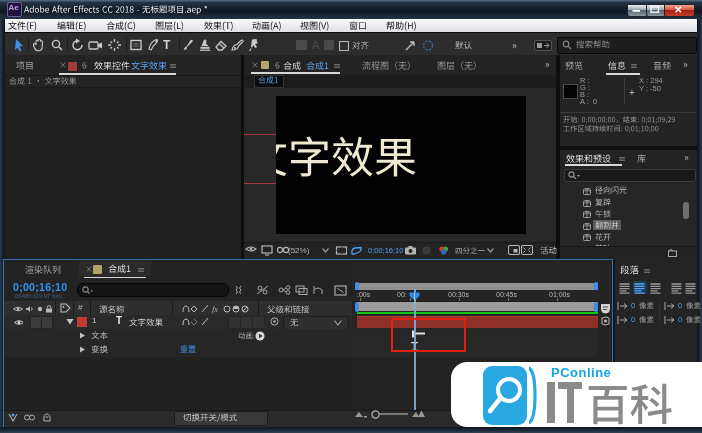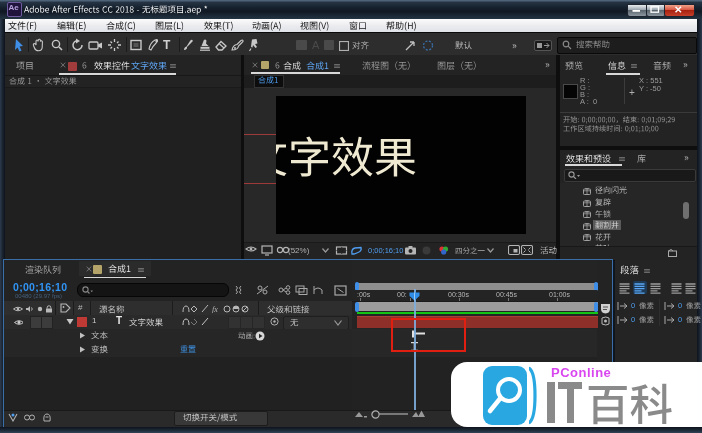--- a/index.html
+++ b/index.html
@@ -290,21 +290,21 @@
       <path d="M1.0 -0.7L2.5 -2.5L2.5 -3.2L1.0 -4.9L0.6 -4.6L1.9 -2.8L0.6 -1.1ZM2.8 -0.7L4.3 -2.5L4.3 -3.2L2.8 -4.9L2.4 -4.6L3.7 -2.8L2.4 -1.1Z" fill="#b5b5b5"></path>
     </svg>
 <div style="position:absolute;left:606px;top:73px;width:34px;height:1.5px;background:#d8d8d8"></div>
 <div style="position:absolute;left:563px;top:84px;width:13px;height:13px;background:#050505;border:1px solid #4a4a4a"></div>
 <span style="position:absolute;left:580px;top:77px;font:400 7.5px 'Liberation Sans', sans-serif;color:#9a9a9a;white-space:pre;line-height:1">R :</span>
 <span style="position:absolute;left:580px;top:84px;font:400 7.5px 'Liberation Sans', sans-serif;color:#9a9a9a;white-space:pre;line-height:1">G :</span>
 <span style="position:absolute;left:580px;top:91px;font:400 7.5px 'Liberation Sans', sans-serif;color:#9a9a9a;white-space:pre;line-height:1">B :</span>
 <span style="position:absolute;left:580px;top:98px;font:400 7.5px 'Liberation Sans', sans-serif;color:#9a9a9a;white-space:pre;line-height:1">A :  0</span>
 <div style="position:absolute;left:624px;top:78px;width:1px;height:26px;background:#3c3c3c"></div>
 <span style="position:absolute;left:629px;top:88px;font:400 10px 'Liberation Sans', sans-serif;color:#b0b0b0;white-space:pre;line-height:1">+</span>
-<span style="position:absolute;left:639px;top:77px;font:400 7.5px 'Liberation Sans', sans-serif;color:#9a9a9a;white-space:pre;line-height:1">X : 551</span>
+<span style="position:absolute;left:639px;top:77px;font:400 7.5px 'Liberation Sans', sans-serif;color:#9a9a9a;white-space:pre;line-height:1">X : 294</span>
 <span style="position:absolute;left:639px;top:84.5px;font:400 7.5px 'Liberation Sans', sans-serif;color:#9a9a9a;white-space:pre;line-height:1">Y : -50</span>
 <div style="position:absolute;left:560px;top:112px;width:137px;height:1px;background:#3a3a3a"></div>
 <svg width="114" height="11" viewBox="0 -7.2 114 11" style="position:absolute;left:563px;top:115.1px;overflow:visible">
       <path d="M4.7 -5.1L4.7 -3.0L2.7 -3.0L2.7 -3.3L2.7 -5.1ZM0.4 -3.0L0.4 -2.5L2.1 -2.5C2.0 -1.5 1.6 -0.5 0.4 0.2C0.5 0.3 0.7 0.5 0.8 0.6C2.2 -0.2 2.5 -1.4 2.6 -2.5L4.7 -2.5L4.7 0.6L5.2 0.6L5.2 -2.5L6.8 -2.5L6.8 -3.0L5.2 -3.0L5.2 -5.1L6.6 -5.1L6.6 -5.6L0.6 -5.6L0.6 -5.1L2.1 -5.1L2.1 -3.3L2.1 -3.0ZM10.5 -2.4L10.5 0.6L11.0 0.6L11.0 0.3L13.2 0.3L13.2 0.6L13.7 0.6L13.7 -2.4ZM11.0 -0.2L11.0 -1.9L13.2 -1.9L13.2 -0.2ZM10.3 -2.9C10.5 -3.0 10.8 -3.0 13.5 -3.3C13.6 -3.1 13.7 -2.9 13.7 -2.7L14.2 -3.0C14.0 -3.5 13.4 -4.4 13.0 -5.0L12.5 -4.8C12.8 -4.5 13.0 -4.1 13.2 -3.7L10.9 -3.6C11.4 -4.2 11.9 -5.1 12.3 -5.9L11.7 -6.1C11.4 -5.1 10.8 -4.2 10.6 -3.9C10.4 -3.7 10.2 -3.5 10.1 -3.5C10.2 -3.3 10.3 -3.0 10.3 -2.9ZM8.7 -4.1L9.5 -4.1C9.4 -3.1 9.2 -2.4 9.0 -1.7C8.7 -1.9 8.5 -2.1 8.2 -2.3C8.4 -2.8 8.5 -3.4 8.7 -4.1ZM7.7 -2.1C8.0 -1.9 8.4 -1.6 8.8 -1.3C8.4 -0.6 8.0 -0.1 7.5 0.1C7.6 0.2 7.7 0.4 7.8 0.6C8.4 0.2 8.8 -0.2 9.2 -0.9C9.4 -0.6 9.7 -0.4 9.8 -0.2L10.2 -0.6C10.0 -0.8 9.7 -1.1 9.4 -1.4C9.7 -2.2 9.9 -3.2 10.0 -4.5L9.7 -4.6L9.6 -4.6L8.8 -4.6C8.8 -5.1 8.9 -5.5 9.0 -6.0L8.5 -6.0C8.4 -5.6 8.4 -5.1 8.3 -4.6L7.5 -4.6L7.5 -4.1L8.2 -4.1C8.0 -3.3 7.8 -2.6 7.7 -2.1ZM15.4 -2.8C15.7 -2.8 15.9 -3.0 15.9 -3.3C15.9 -3.6 15.7 -3.8 15.4 -3.8C15.1 -3.8 14.9 -3.6 14.9 -3.3C14.9 -3.0 15.1 -2.8 15.4 -2.8ZM15.4 0.1C15.7 0.1 15.9 -0.1 15.9 -0.4C15.9 -0.7 15.7 -0.9 15.4 -0.9C15.1 -0.9 14.9 -0.7 14.9 -0.4C14.9 -0.1 15.1 0.1 15.4 0.1ZM20.6 0.1C21.6 0.1 22.2 -0.8 22.2 -2.7C22.2 -4.5 21.6 -5.4 20.6 -5.4C19.6 -5.4 18.9 -4.5 18.9 -2.7C18.9 -0.8 19.6 0.1 20.6 0.1ZM20.6 -0.4C20.0 -0.4 19.6 -1.1 19.6 -2.7C19.6 -4.2 20.0 -4.9 20.6 -4.9C21.2 -4.9 21.6 -4.2 21.6 -2.7C21.6 -1.1 21.2 -0.4 20.6 -0.4ZM23.6 -2.8C23.8 -2.8 24.0 -3.0 24.0 -3.3C24.0 -3.6 23.8 -3.8 23.6 -3.8C23.3 -3.8 23.1 -3.6 23.1 -3.3C23.1 -3.0 23.3 -2.8 23.6 -2.8ZM23.1 1.4C23.7 1.1 24.1 0.6 24.1 -0.1C24.1 -0.6 23.9 -0.9 23.6 -0.9C23.3 -0.9 23.1 -0.7 23.1 -0.4C23.1 -0.2 23.3 0.0 23.6 0.0L23.7 0.0C23.7 0.4 23.4 0.8 22.9 1.0ZM26.6 0.1C27.6 0.1 28.2 -0.8 28.2 -2.7C28.2 -4.5 27.6 -5.4 26.6 -5.4C25.6 -5.4 24.9 -4.5 24.9 -2.7C24.9 -0.8 25.6 0.1 26.6 0.1ZM26.6 -0.4C26.0 -0.4 25.6 -1.1 25.6 -2.7C25.6 -4.2 26.0 -4.9 26.6 -4.9C27.2 -4.9 27.6 -4.2 27.6 -2.7C27.6 -1.1 27.2 -0.4 26.6 -0.4ZM30.6 0.1C31.6 0.1 32.2 -0.8 32.2 -2.7C32.2 -4.5 31.6 -5.4 30.6 -5.4C29.5 -5.4 28.9 -4.5 28.9 -2.7C28.9 -0.8 29.5 0.1 30.6 0.1ZM30.6 -0.4C30.0 -0.4 29.5 -1.1 29.5 -2.7C29.5 -4.2 30.0 -4.9 30.6 -4.9C31.2 -4.9 31.6 -4.2 31.6 -2.7C31.6 -1.1 31.2 -0.4 30.6 -0.4ZM33.6 -2.8C33.8 -2.8 34.0 -3.0 34.0 -3.3C34.0 -3.6 33.8 -3.8 33.6 -3.8C33.3 -3.8 33.1 -3.6 33.1 -3.3C33.1 -3.0 33.3 -2.8 33.6 -2.8ZM33.1 1.4C33.7 1.1 34.1 0.6 34.1 -0.1C34.1 -0.6 33.9 -0.9 33.6 -0.9C33.3 -0.9 33.1 -0.7 33.1 -0.4C33.1 -0.2 33.3 0.0 33.6 0.0L33.7 0.0C33.6 0.4 33.4 0.8 32.9 1.0ZM36.6 0.1C37.6 0.1 38.2 -0.8 38.2 -2.7C38.2 -4.5 37.6 -5.4 36.6 -5.4C35.5 -5.4 34.9 -4.5 34.9 -2.7C34.9 -0.8 35.5 0.1 36.6 0.1ZM36.6 -0.4C36.0 -0.4 35.5 -1.1 35.5 -2.7C35.5 -4.2 36.0 -4.9 36.6 -4.9C37.2 -4.9 37.6 -4.2 37.6 -2.7C37.6 -1.1 37.2 -0.4 36.6 -0.4ZM40.6 0.1C41.6 0.1 42.2 -0.8 42.2 -2.7C42.2 -4.5 41.6 -5.4 40.6 -5.4C39.5 -5.4 38.9 -4.5 38.9 -2.7C38.9 -0.8 39.5 0.1 40.6 0.1ZM40.6 -0.4C40.0 -0.4 39.5 -1.1 39.5 -2.7C39.5 -4.2 40.0 -4.9 40.6 -4.9C41.1 -4.9 41.6 -4.2 41.6 -2.7C41.6 -1.1 41.1 -0.4 40.6 -0.4ZM43.5 -2.8C43.8 -2.8 44.0 -3.0 44.0 -3.3C44.0 -3.6 43.8 -3.8 43.5 -3.8C43.3 -3.8 43.1 -3.6 43.1 -3.3C43.1 -3.0 43.3 -2.8 43.5 -2.8ZM43.1 1.4C43.7 1.1 44.1 0.6 44.1 -0.1C44.1 -0.6 43.9 -0.9 43.6 -0.9C43.3 -0.9 43.1 -0.7 43.1 -0.4C43.1 -0.2 43.3 0.0 43.6 0.0L43.6 0.0C43.6 0.4 43.4 0.8 42.9 1.0ZM46.5 0.1C47.5 0.1 48.2 -0.8 48.2 -2.7C48.2 -4.5 47.5 -5.4 46.5 -5.4C45.5 -5.4 44.9 -4.5 44.9 -2.7C44.9 -0.8 45.5 0.1 46.5 0.1ZM46.5 -0.4C46.0 -0.4 45.5 -1.1 45.5 -2.7C45.5 -4.2 46.0 -4.9 46.5 -4.9C47.1 -4.9 47.6 -4.2 47.6 -2.7C47.6 -1.1 47.1 -0.4 46.5 -0.4ZM50.5 0.1C51.5 0.1 52.2 -0.8 52.2 -2.7C52.2 -4.5 51.5 -5.4 50.5 -5.4C49.5 -5.4 48.9 -4.5 48.9 -2.7C48.9 -0.8 49.5 0.1 50.5 0.1ZM50.5 -0.4C49.9 -0.4 49.5 -1.1 49.5 -2.7C49.5 -4.2 49.9 -4.9 50.5 -4.9C51.1 -4.9 51.6 -4.2 51.6 -2.7C51.6 -1.1 51.1 -0.4 50.5 -0.4ZM53.7 0.8C54.4 0.5 54.9 -0.1 54.9 -0.9C54.9 -1.4 54.7 -1.7 54.3 -1.7C54.0 -1.7 53.8 -1.5 53.8 -1.2C53.8 -0.8 54.0 -0.7 54.3 -0.7L54.4 -0.7C54.4 -0.2 54.1 0.2 53.5 0.4ZM60.0 -0.4L60.1 0.2C60.8 0.0 61.8 -0.2 62.7 -0.4L62.6 -0.9C61.7 -0.7 60.7 -0.5 60.0 -0.4ZM60.1 -3.1C60.2 -3.1 60.4 -3.2 61.3 -3.3C61.0 -2.8 60.7 -2.5 60.6 -2.3C60.3 -2.1 60.2 -1.9 60.0 -1.9C60.1 -1.7 60.2 -1.4 60.2 -1.3C60.4 -1.4 60.6 -1.5 62.6 -1.8C62.6 -2.0 62.6 -2.2 62.6 -2.3L61.0 -2.1C61.6 -2.7 62.2 -3.4 62.6 -4.2L62.1 -4.5C62.0 -4.3 61.8 -4.0 61.7 -3.8L60.7 -3.7C61.1 -4.3 61.6 -5.0 61.9 -5.8L61.3 -6.0C61.0 -5.2 60.5 -4.3 60.4 -4.0C60.2 -3.8 60.1 -3.6 60.0 -3.6C60.0 -3.5 60.1 -3.2 60.1 -3.1ZM64.3 -6.1L64.3 -5.1L62.7 -5.1L62.7 -4.6L64.3 -4.6L64.3 -3.4L62.9 -3.4L62.9 -2.9L66.4 -2.9L66.4 -3.4L64.9 -3.4L64.9 -4.6L66.5 -4.6L66.5 -5.1L64.9 -5.1L64.9 -6.1ZM63.0 -2.2L63.0 0.6L63.6 0.6L63.6 0.3L65.7 0.3L65.7 0.5L66.2 0.5L66.2 -2.2ZM63.6 -0.2L63.6 -1.7L65.7 -1.7L65.7 -0.2ZM68.0 -4.0L68.0 -1.9L70.0 -1.9C69.3 -1.2 68.2 -0.5 67.2 -0.1C67.3 -0.0 67.5 0.2 67.6 0.3C68.5 -0.0 69.5 -0.7 70.3 -1.5L70.3 0.6L70.8 0.6L70.8 -1.5C71.5 -0.7 72.5 -0.0 73.5 0.3C73.6 0.2 73.8 -0.0 73.9 -0.1C72.9 -0.5 71.8 -1.2 71.1 -1.9L73.1 -1.9L73.1 -4.0L70.8 -4.0L70.8 -4.8L73.6 -4.8L73.6 -5.3L70.8 -5.3L70.8 -6.0L70.3 -6.0L70.3 -5.3L67.5 -5.3L67.5 -4.8L70.3 -4.8L70.3 -4.0ZM68.5 -3.5L70.3 -3.5L70.3 -2.4L68.5 -2.4ZM70.8 -3.5L72.6 -3.5L72.6 -2.4L70.8 -2.4ZM75.1 -2.8C75.4 -2.8 75.6 -3.0 75.6 -3.3C75.6 -3.6 75.4 -3.8 75.1 -3.8C74.9 -3.8 74.7 -3.6 74.7 -3.3C74.7 -3.0 74.9 -2.8 75.1 -2.8ZM75.1 0.1C75.4 0.1 75.6 -0.1 75.6 -0.4C75.6 -0.7 75.4 -0.9 75.1 -0.9C74.9 -0.9 74.7 -0.7 74.7 -0.4C74.7 -0.1 74.9 0.1 75.1 0.1ZM80.3 0.1C81.3 0.1 81.9 -0.8 81.9 -2.7C81.9 -4.5 81.3 -5.4 80.3 -5.4C79.3 -5.4 78.7 -4.5 78.7 -2.7C78.7 -0.8 79.3 0.1 80.3 0.1ZM80.3 -0.4C79.7 -0.4 79.3 -1.1 79.3 -2.7C79.3 -4.2 79.7 -4.9 80.3 -4.9C80.9 -4.9 81.3 -4.2 81.3 -2.7C81.3 -1.1 80.9 -0.4 80.3 -0.4ZM83.3 -2.8C83.6 -2.8 83.8 -3.0 83.8 -3.3C83.8 -3.6 83.6 -3.8 83.3 -3.8C83.0 -3.8 82.8 -3.6 82.8 -3.3C82.8 -3.0 83.0 -2.8 83.3 -2.8ZM82.8 1.4C83.5 1.1 83.9 0.6 83.9 -0.1C83.9 -0.6 83.7 -0.9 83.3 -0.9C83.1 -0.9 82.8 -0.7 82.8 -0.4C82.8 -0.2 83.1 0.0 83.3 0.0L83.4 0.0C83.4 0.4 83.1 0.8 82.7 1.0ZM86.3 0.1C87.3 0.1 87.9 -0.8 87.9 -2.7C87.9 -4.5 87.3 -5.4 86.3 -5.4C85.3 -5.4 84.7 -4.5 84.7 -2.7C84.7 -0.8 85.3 0.1 86.3 0.1ZM86.3 -0.4C85.7 -0.4 85.3 -1.1 85.3 -2.7C85.3 -4.2 85.7 -4.9 86.3 -4.9C86.9 -4.9 87.3 -4.2 87.3 -2.7C87.3 -1.1 86.9 -0.4 86.3 -0.4ZM88.9 0.0L91.8 0.0L91.8 -0.5L90.8 -0.5L90.8 -5.3L90.3 -5.3C90.0 -5.1 89.6 -5.0 89.2 -4.9L89.2 -4.5L90.1 -4.5L90.1 -0.5L88.9 -0.5ZM93.3 -2.8C93.5 -2.8 93.8 -3.0 93.8 -3.3C93.8 -3.6 93.5 -3.8 93.3 -3.8C93.0 -3.8 92.8 -3.6 92.8 -3.3C92.8 -3.0 93.0 -2.8 93.3 -2.8ZM92.8 1.4C93.5 1.1 93.9 0.6 93.9 -0.1C93.9 -0.6 93.7 -0.9 93.3 -0.9C93.1 -0.9 92.8 -0.7 92.8 -0.4C92.8 -0.2 93.1 0.0 93.3 0.0L93.4 0.0C93.4 0.4 93.1 0.8 92.7 1.0ZM96.3 0.1C97.3 0.1 97.9 -0.8 97.9 -2.7C97.9 -4.5 97.3 -5.4 96.3 -5.4C95.3 -5.4 94.7 -4.5 94.7 -2.7C94.7 -0.8 95.3 0.1 96.3 0.1ZM96.3 -0.4C95.7 -0.4 95.3 -1.1 95.3 -2.7C95.3 -4.2 95.7 -4.9 96.3 -4.9C96.9 -4.9 97.3 -4.2 97.3 -2.7C97.3 -1.1 96.9 -0.4 96.3 -0.4ZM100.0 0.1C101.0 0.1 101.9 -0.7 101.9 -2.9C101.9 -4.5 101.1 -5.4 100.1 -5.4C99.3 -5.4 98.6 -4.7 98.6 -3.7C98.6 -2.6 99.2 -2.0 100.1 -2.0C100.5 -2.0 101.0 -2.3 101.3 -2.6C101.2 -1.0 100.6 -0.5 100.0 -0.5C99.6 -0.5 99.3 -0.6 99.1 -0.9L98.7 -0.4C99.0 -0.1 99.4 0.1 100.0 0.1ZM101.3 -3.2C100.9 -2.7 100.5 -2.5 100.2 -2.5C99.5 -2.5 99.2 -3.0 99.2 -3.7C99.2 -4.4 99.6 -4.9 100.1 -4.9C100.8 -4.9 101.2 -4.3 101.3 -3.2ZM103.3 -2.8C103.5 -2.8 103.8 -3.0 103.8 -3.3C103.8 -3.6 103.5 -3.8 103.3 -3.8C103.0 -3.8 102.8 -3.6 102.8 -3.3C102.8 -3.0 103.0 -2.8 103.3 -2.8ZM102.8 1.4C103.5 1.1 103.9 0.6 103.9 -0.1C103.9 -0.6 103.7 -0.9 103.3 -0.9C103.1 -0.9 102.8 -0.7 102.8 -0.4C102.8 -0.2 103.0 0.0 103.3 0.0L103.4 0.0C103.4 0.4 103.1 0.8 102.7 1.0ZM104.6 0.0L107.9 0.0L107.9 -0.6L106.5 -0.6C106.2 -0.6 105.9 -0.5 105.6 -0.5C106.8 -1.7 107.7 -2.8 107.7 -3.8C107.7 -4.8 107.1 -5.4 106.1 -5.4C105.5 -5.4 105.0 -5.1 104.6 -4.6L105.0 -4.2C105.2 -4.6 105.6 -4.8 106.0 -4.8C106.7 -4.8 107.0 -4.4 107.0 -3.8C107.0 -2.9 106.3 -1.8 104.6 -0.4ZM110.0 0.1C111.0 0.1 111.9 -0.7 111.9 -2.9C111.9 -4.5 111.1 -5.4 110.1 -5.4C109.3 -5.4 108.6 -4.7 108.6 -3.7C108.6 -2.6 109.2 -2.0 110.1 -2.0C110.5 -2.0 110.9 -2.3 111.3 -2.6C111.2 -1.0 110.6 -0.5 110.0 -0.5C109.6 -0.5 109.3 -0.6 109.1 -0.9L108.7 -0.4C109.0 -0.1 109.4 0.1 110.0 0.1ZM111.3 -3.2C110.9 -2.7 110.5 -2.5 110.2 -2.5C109.5 -2.5 109.2 -3.0 109.2 -3.7C109.2 -4.4 109.6 -4.9 110.1 -4.9C110.8 -4.9 111.2 -4.3 111.3 -3.2Z" fill="#9a9a9a"></path>
     </svg>
 <svg width="97" height="11" viewBox="0 -7.2 97 11" style="position:absolute;left:563px;top:123.6px;overflow:visible">
       <path d="M0.4 -0.5L0.4 0.0L6.8 0.0L6.8 -0.5L3.9 -0.5L3.9 -4.7L6.5 -4.7L6.5 -5.2L0.7 -5.2L0.7 -4.7L3.3 -4.7L3.3 -0.5ZM11.0 -6.0C10.6 -4.9 10.0 -3.9 9.4 -3.2C9.5 -3.1 9.7 -2.9 9.8 -2.8C10.2 -3.2 10.5 -3.7 10.8 -4.3L11.3 -4.3L11.3 0.6L11.9 0.6L11.9 -1.2L14.1 -1.2L14.1 -1.7L11.9 -1.7L11.9 -2.8L14.0 -2.8L14.0 -3.3L11.9 -3.3L11.9 -4.3L14.1 -4.3L14.1 -4.8L11.1 -4.8C11.3 -5.2 11.4 -5.5 11.5 -5.8ZM9.3 -6.0C8.8 -4.9 8.2 -3.8 7.5 -3.1C7.6 -3.0 7.7 -2.7 7.8 -2.6C8.0 -2.9 8.3 -3.1 8.5 -3.5L8.5 0.6L9.0 0.6L9.0 -4.3C9.3 -4.8 9.6 -5.3 9.8 -5.9ZM21.1 -5.7L15.1 -5.7L15.1 0.4L21.3 0.4L21.3 -0.2L15.6 -0.2L15.6 -5.1L21.1 -5.1ZM16.3 -4.2C16.8 -3.8 17.5 -3.2 18.0 -2.7C17.4 -2.0 16.7 -1.5 16.0 -1.1C16.2 -1.0 16.4 -0.8 16.5 -0.7C17.1 -1.1 17.8 -1.7 18.4 -2.3C19.0 -1.7 19.6 -1.1 20.0 -0.7L20.4 -1.1C20.0 -1.5 19.4 -2.1 18.8 -2.7C19.3 -3.3 19.8 -3.9 20.2 -4.6L19.7 -4.8C19.3 -4.2 18.9 -3.6 18.4 -3.0C17.8 -3.6 17.2 -4.1 16.7 -4.5ZM23.7 -0.7L23.9 -0.2C24.5 -0.4 25.5 -0.7 26.3 -0.9L26.3 -1.4C25.3 -1.1 24.4 -0.9 23.7 -0.7ZM24.6 -3.4L25.5 -3.4L25.5 -2.2L24.6 -2.2ZM24.2 -3.8L24.2 -1.7L26.0 -1.7L26.0 -3.8ZM21.9 -0.9L22.1 -0.4C22.6 -0.7 23.3 -1.0 24.0 -1.4L23.8 -1.9L23.2 -1.5L23.2 -3.8L23.8 -3.8L23.8 -4.3L23.2 -4.3L23.2 -6.0L22.7 -6.0L22.7 -4.3L21.9 -4.3L21.9 -3.8L22.7 -3.8L22.7 -1.3C22.4 -1.2 22.1 -1.0 21.9 -0.9ZM27.8 -3.8C27.6 -3.1 27.4 -2.5 27.1 -1.9C27.0 -2.7 26.9 -3.5 26.9 -4.5L28.4 -4.5L28.4 -5.0L28.0 -5.0L28.4 -5.3C28.2 -5.5 27.8 -5.8 27.5 -6.0L27.2 -5.8C27.5 -5.5 27.8 -5.2 28.0 -5.0L26.9 -5.0L26.9 -6.0L26.4 -6.0L26.4 -5.0L24.0 -5.0L24.0 -4.5L26.4 -4.5C26.4 -3.3 26.5 -2.1 26.7 -1.3C26.3 -0.7 25.8 -0.2 25.2 0.2C25.3 0.2 25.6 0.4 25.6 0.5C26.1 0.2 26.5 -0.2 26.9 -0.7C27.1 0.1 27.4 0.6 27.8 0.6C28.3 0.6 28.4 0.3 28.5 -0.7C28.4 -0.7 28.2 -0.9 28.1 -1.0C28.1 -0.2 28.0 0.1 27.9 0.1C27.6 0.1 27.4 -0.4 27.2 -1.2C27.7 -1.9 28.0 -2.8 28.3 -3.7ZM32.0 -1.5C32.3 -1.1 32.7 -0.5 32.8 -0.2L33.3 -0.5C33.1 -0.8 32.8 -1.3 32.4 -1.7ZM33.3 -6.0L33.3 -5.1L31.8 -5.1L31.8 -4.6L33.3 -4.6L33.3 -3.7L31.4 -3.7L31.4 -3.2L34.3 -3.2L34.3 -2.4L31.5 -2.4L31.5 -1.9L34.3 -1.9L34.3 -0.1C34.3 0.0 34.2 0.1 34.1 0.1C34.0 0.1 33.6 0.1 33.2 0.0C33.3 0.2 33.4 0.4 33.4 0.6C33.9 0.6 34.3 0.6 34.5 0.5C34.7 0.4 34.8 0.2 34.8 -0.1L34.8 -1.9L35.7 -1.9L35.7 -2.4L34.8 -2.4L34.8 -3.2L35.7 -3.2L35.7 -3.7L33.8 -3.7L33.8 -4.6L35.4 -4.6L35.4 -5.1L33.8 -5.1L33.8 -6.0ZM30.0 -6.0L30.0 -4.6L29.1 -4.6L29.1 -4.1L30.0 -4.1L30.0 -2.5C29.6 -2.4 29.3 -2.3 29.0 -2.2L29.1 -1.7L30.0 -2.0L30.0 -0.1C30.0 0.0 30.0 0.1 29.9 0.1C29.8 0.1 29.5 0.1 29.2 0.1C29.3 0.2 29.4 0.4 29.4 0.6C29.8 0.6 30.1 0.5 30.3 0.5C30.5 0.4 30.5 0.2 30.5 -0.1L30.5 -2.1L31.3 -2.4L31.2 -2.9L30.5 -2.7L30.5 -4.1L31.3 -4.1L31.3 -4.6L30.5 -4.6L30.5 -6.0ZM39.4 -3.3C39.7 -3.1 40.1 -2.8 40.3 -2.6L40.6 -2.9C40.4 -3.1 40.0 -3.4 39.7 -3.5ZM38.9 -2.6C39.2 -2.4 39.6 -2.1 39.8 -1.9L40.1 -2.2C39.9 -2.4 39.5 -2.7 39.1 -2.9ZM41.0 -0.8C41.5 -0.4 42.2 0.2 42.5 0.6L42.9 0.3C42.6 -0.1 41.9 -0.7 41.3 -1.1ZM36.3 -0.4L36.4 0.1C37.0 -0.1 37.8 -0.5 38.6 -0.7L38.5 -1.2C37.7 -0.9 36.9 -0.6 36.3 -0.4ZM38.9 -4.3L38.9 -3.8L42.1 -3.8C42.0 -3.5 41.9 -3.2 41.8 -3.0L42.2 -2.8C42.4 -3.2 42.6 -3.7 42.7 -4.2L42.4 -4.3L42.3 -4.3L41.0 -4.3L41.0 -4.9L42.4 -4.9L42.4 -5.4L41.0 -5.4L41.0 -6.0L40.5 -6.0L40.5 -5.4L39.2 -5.4L39.2 -4.9L40.5 -4.9L40.5 -4.3ZM40.7 -3.5L40.7 -2.7C40.7 -2.4 40.7 -2.1 40.6 -1.8L38.7 -1.8L38.7 -1.3L40.4 -1.3C40.1 -0.8 39.6 -0.2 38.6 0.2C38.7 0.3 38.9 0.5 38.9 0.6C40.1 0.1 40.7 -0.6 41.0 -1.3L42.8 -1.3L42.8 -1.8L41.1 -1.8C41.2 -2.1 41.2 -2.4 41.2 -2.6L41.2 -3.5ZM36.4 -3.0C36.5 -3.1 36.7 -3.1 37.5 -3.2C37.2 -2.8 37.0 -2.4 36.8 -2.3C36.6 -2.0 36.5 -1.8 36.3 -1.8C36.4 -1.6 36.5 -1.4 36.5 -1.3C36.6 -1.4 36.9 -1.5 38.5 -2.0C38.5 -2.1 38.5 -2.3 38.5 -2.4L37.3 -2.1C37.8 -2.7 38.3 -3.5 38.7 -4.3L38.3 -4.5C38.1 -4.2 38.0 -4.0 37.8 -3.7L37.0 -3.6C37.4 -4.3 37.8 -5.0 38.1 -5.8L37.7 -6.0C37.4 -5.2 36.8 -4.2 36.7 -4.0C36.5 -3.7 36.4 -3.6 36.3 -3.5C36.3 -3.4 36.4 -3.1 36.4 -3.0ZM46.6 -3.3C47.0 -2.7 47.5 -1.9 47.7 -1.5L48.2 -1.8C47.9 -2.2 47.4 -2.9 47.1 -3.5ZM45.5 -2.9L45.5 -1.3L44.3 -1.3L44.3 -2.9ZM45.5 -3.4L44.3 -3.4L44.3 -5.0L45.5 -5.0ZM43.8 -5.4L43.8 -0.2L44.3 -0.2L44.3 -0.8L46.0 -0.8L46.0 -5.4ZM48.7 -6.0L48.7 -4.6L46.4 -4.6L46.4 -4.1L48.7 -4.1L48.7 -0.2C48.7 -0.1 48.6 -0.0 48.5 -0.0C48.3 -0.0 47.8 -0.0 47.2 -0.1C47.3 0.1 47.4 0.4 47.4 0.5C48.2 0.5 48.6 0.5 48.9 0.4C49.1 0.3 49.2 0.2 49.2 -0.2L49.2 -4.1L50.1 -4.1L50.1 -4.6L49.2 -4.6L49.2 -6.0ZM51.1 -4.4L51.1 0.6L51.6 0.6L51.6 -4.4ZM51.2 -5.7C51.5 -5.4 51.9 -4.9 52.0 -4.6L52.5 -4.9C52.3 -5.2 51.9 -5.7 51.6 -6.0ZM53.1 -2.1L54.9 -2.1L54.9 -1.2L53.1 -1.2ZM53.1 -3.5L54.9 -3.5L54.9 -2.6L53.1 -2.6ZM52.6 -4.0L52.6 -0.7L55.4 -0.7L55.4 -4.0ZM52.9 -5.6L52.9 -5.1L56.4 -5.1L56.4 -0.1C56.4 0.0 56.4 0.0 56.3 0.1C56.2 0.1 55.9 0.1 55.6 0.0C55.7 0.2 55.7 0.4 55.8 0.5C56.2 0.5 56.5 0.5 56.7 0.5C56.9 0.4 57.0 0.2 57.0 -0.1L57.0 -5.6ZM58.6 -2.8C58.9 -2.8 59.1 -3.0 59.1 -3.3C59.1 -3.6 58.9 -3.8 58.6 -3.8C58.3 -3.8 58.1 -3.6 58.1 -3.3C58.1 -3.0 58.3 -2.8 58.6 -2.8ZM58.6 0.1C58.9 0.1 59.1 -0.1 59.1 -0.4C59.1 -0.7 58.9 -0.9 58.6 -0.9C58.3 -0.9 58.1 -0.7 58.1 -0.4C58.1 -0.1 58.3 0.1 58.6 0.1ZM63.8 0.1C64.8 0.1 65.4 -0.8 65.4 -2.7C65.4 -4.5 64.8 -5.4 63.8 -5.4C62.8 -5.4 62.1 -4.5 62.1 -2.7C62.1 -0.8 62.8 0.1 63.8 0.1ZM63.8 -0.4C63.2 -0.4 62.8 -1.1 62.8 -2.7C62.8 -4.2 63.2 -4.9 63.8 -4.9C64.4 -4.9 64.8 -4.2 64.8 -2.7C64.8 -1.1 64.4 -0.4 63.8 -0.4ZM66.8 -2.8C67.0 -2.8 67.2 -3.0 67.2 -3.3C67.2 -3.6 67.0 -3.8 66.8 -3.8C66.5 -3.8 66.3 -3.6 66.3 -3.3C66.3 -3.0 66.5 -2.8 66.8 -2.8ZM66.3 1.4C66.9 1.1 67.3 0.6 67.3 -0.1C67.3 -0.6 67.1 -0.9 66.8 -0.9C66.5 -0.9 66.3 -0.7 66.3 -0.4C66.3 -0.2 66.5 0.0 66.8 0.0L66.9 0.0C66.9 0.4 66.6 0.8 66.1 1.0ZM69.8 0.1C70.8 0.1 71.4 -0.8 71.4 -2.7C71.4 -4.5 70.8 -5.4 69.8 -5.4C68.8 -5.4 68.1 -4.5 68.1 -2.7C68.1 -0.8 68.8 0.1 69.8 0.1ZM69.8 -0.4C69.2 -0.4 68.8 -1.1 68.8 -2.7C68.8 -4.2 69.2 -4.9 69.8 -4.9C70.4 -4.9 70.8 -4.2 70.8 -2.7C70.8 -1.1 70.4 -0.4 69.8 -0.4ZM72.4 0.0L75.3 0.0L75.3 -0.5L74.2 -0.5L74.2 -5.3L73.7 -5.3C73.4 -5.1 73.1 -5.0 72.6 -4.9L72.6 -4.5L73.6 -4.5L73.6 -0.5L72.4 -0.5ZM76.8 -2.8C77.0 -2.8 77.2 -3.0 77.2 -3.3C77.2 -3.6 77.0 -3.8 76.8 -3.8C76.5 -3.8 76.3 -3.6 76.3 -3.3C76.3 -3.0 76.5 -2.8 76.8 -2.8ZM76.3 1.4C76.9 1.1 77.3 0.6 77.3 -0.1C77.3 -0.6 77.1 -0.9 76.8 -0.9C76.5 -0.9 76.3 -0.7 76.3 -0.4C76.3 -0.2 76.5 0.0 76.8 0.0L76.9 0.0C76.8 0.4 76.6 0.8 76.1 1.0ZM78.4 0.0L81.3 0.0L81.3 -0.5L80.2 -0.5L80.2 -5.3L79.7 -5.3C79.4 -5.1 79.1 -5.0 78.6 -4.9L78.6 -4.5L79.6 -4.5L79.6 -0.5L78.4 -0.5ZM83.8 0.1C84.8 0.1 85.4 -0.8 85.4 -2.7C85.4 -4.5 84.8 -5.4 83.8 -5.4C82.7 -5.4 82.1 -4.5 82.1 -2.7C82.1 -0.8 82.7 0.1 83.8 0.1ZM83.8 -0.4C83.2 -0.4 82.7 -1.1 82.7 -2.7C82.7 -4.2 83.2 -4.9 83.8 -4.9C84.3 -4.9 84.8 -4.2 84.8 -2.7C84.8 -1.1 84.3 -0.4 83.8 -0.4ZM86.7 -2.8C87.0 -2.8 87.2 -3.0 87.2 -3.3C87.2 -3.6 87.0 -3.8 86.7 -3.8C86.5 -3.8 86.3 -3.6 86.3 -3.3C86.3 -3.0 86.5 -2.8 86.7 -2.8ZM86.3 1.4C86.9 1.1 87.3 0.6 87.3 -0.1C87.3 -0.6 87.1 -0.9 86.8 -0.9C86.5 -0.9 86.3 -0.7 86.3 -0.4C86.3 -0.2 86.5 0.0 86.8 0.0L86.8 0.0C86.8 0.4 86.6 0.8 86.1 1.0ZM89.7 0.1C90.7 0.1 91.4 -0.8 91.4 -2.7C91.4 -4.5 90.7 -5.4 89.7 -5.4C88.7 -5.4 88.1 -4.5 88.1 -2.7C88.1 -0.8 88.7 0.1 89.7 0.1ZM89.7 -0.4C89.2 -0.4 88.7 -1.1 88.7 -2.7C88.7 -4.2 89.2 -4.9 89.7 -4.9C90.3 -4.9 90.8 -4.2 90.8 -2.7C90.8 -1.1 90.3 -0.4 89.7 -0.4ZM93.7 0.1C94.7 0.1 95.4 -0.8 95.4 -2.7C95.4 -4.5 94.7 -5.4 93.7 -5.4C92.7 -5.4 92.1 -4.5 92.1 -2.7C92.1 -0.8 92.7 0.1 93.7 0.1ZM93.7 -0.4C93.1 -0.4 92.7 -1.1 92.7 -2.7C92.7 -4.2 93.1 -4.9 93.7 -4.9C94.3 -4.9 94.8 -4.2 94.8 -2.7C94.8 -1.1 94.3 -0.4 93.7 -0.4Z" fill="#9a9a9a"></path>
     </svg>
 <div style="position:absolute;left:560px;top:146px;width:137px;height:4px;background:#0e0e0e"></div>
 <div style="position:absolute;left:560px;top:150px;width:137px;height:109px;background:#232323"></div>
@@ -666,19 +666,19 @@
 <div style="position:absolute;left:659px;top:299px;width:1px;height:27px;background:#2f2f2f"></div>
 <div style="position:absolute;left:451px;top:362px;width:251px;height:65px;background:#ffffff;border-radius:16px 0 0 16px"></div>
 <div style="position:absolute;left:483px;top:366px;width:44px;height:59px;background:#29a7e1;border-radius:9px"></div>
 <svg style="position:absolute;left:528.5px;top:366px" width="9" height="59" viewBox="0 0 9 59">
       <path d="M0.5 2.5 Q6 7 6 29.5 Q6 52 0.5 56.5" fill="none" stroke="#29a7e1" stroke-width="3.2" stroke-linecap="round"></path>
     </svg>
 <svg style="position:absolute;left:483px;top:366px" width="44" height="59" viewBox="0 0 44 59">
       <circle cx="26" cy="24" r="11" fill="none" stroke="#ffffff" stroke-width="4"></circle>
       <path d="M17.5 32 L7 45" stroke="#ffffff" stroke-width="4.5" stroke-linecap="round"></path>
     </svg>
-<span style="position:absolute;left:551px;top:366px;font:700 13px 'Liberation Sans', sans-serif;color:#d946ef;letter-spacing:0.5px;white-space:pre;line-height:1">PConline</span>
+<span style="position:absolute;left:551px;top:366px;font:700 13px 'Liberation Sans', sans-serif;color:#0ea5e9;letter-spacing:0.5px;white-space:pre;line-height:1">PConline</span>
 <div style="position:absolute;left:547px;top:382px;width:7.5px;height:41px;background:#8a8a8a"></div>
 <div style="position:absolute;left:557.5px;top:382px;width:24.5px;height:6.7px;background:#8a8a8a"></div>
 <div style="position:absolute;left:567px;top:382px;width:6.5px;height:41px;background:#8a8a8a"></div>
 <svg width="89" height="58" viewBox="0 -43.5 89 58" style="position:absolute;left:586px;top:376.8px;overflow:visible">
       <path d="M7.4 -24.6L7.4 3.7L11.5 3.7L11.5 1.0L32.4 1.0L32.4 3.7L36.7 3.7L36.7 -24.6L22.3 -24.6L23.8 -30.4L40.8 -30.4L40.8 -34.5L2.7 -34.5L2.7 -30.4L19.0 -30.4C18.7 -28.4 18.4 -26.3 18.0 -24.6ZM11.5 -10.0L32.4 -10.0L32.4 -2.9L11.5 -2.9ZM11.5 -13.8L11.5 -20.7L32.4 -20.7L32.4 -13.8ZM64.9 -31.5C67.5 -29.7 70.4 -27.0 71.7 -25.1L74.6 -27.8C73.2 -29.6 70.1 -32.2 67.6 -33.9ZM63.3 -20.1C66.0 -18.3 69.2 -15.5 70.6 -13.6L73.4 -16.3C71.9 -18.1 68.6 -20.8 65.9 -22.5ZM59.5 -36.2C56.1 -34.8 50.5 -33.5 45.5 -32.7C46.0 -31.8 46.5 -30.4 46.7 -29.5C48.5 -29.7 50.3 -30.0 52.2 -30.4L52.2 -24.5L45.2 -24.5L45.2 -20.6L51.6 -20.6C50.0 -16.0 47.2 -10.7 44.6 -7.7C45.2 -6.7 46.2 -5.0 46.6 -3.9C48.6 -6.4 50.5 -10.1 52.2 -14.1L52.2 3.6L56.2 3.6L56.2 -15.6C57.5 -13.6 59.0 -11.1 59.6 -9.8L62.1 -13.0C61.2 -14.2 57.4 -18.8 56.2 -20.1L56.2 -20.6L62.3 -20.6L62.3 -24.5L56.2 -24.5L56.2 -31.2C58.3 -31.7 60.2 -32.2 61.9 -32.9ZM61.7 -8.5L62.4 -4.6L76.2 -7.0L76.2 3.6L80.3 3.6L80.3 -7.7L85.7 -8.6L85.0 -12.4L80.3 -11.6L80.3 -36.8L76.2 -36.8L76.2 -10.9Z" fill="#8a8a8a"></path>
     </svg>
 </div>
 </body></html>

